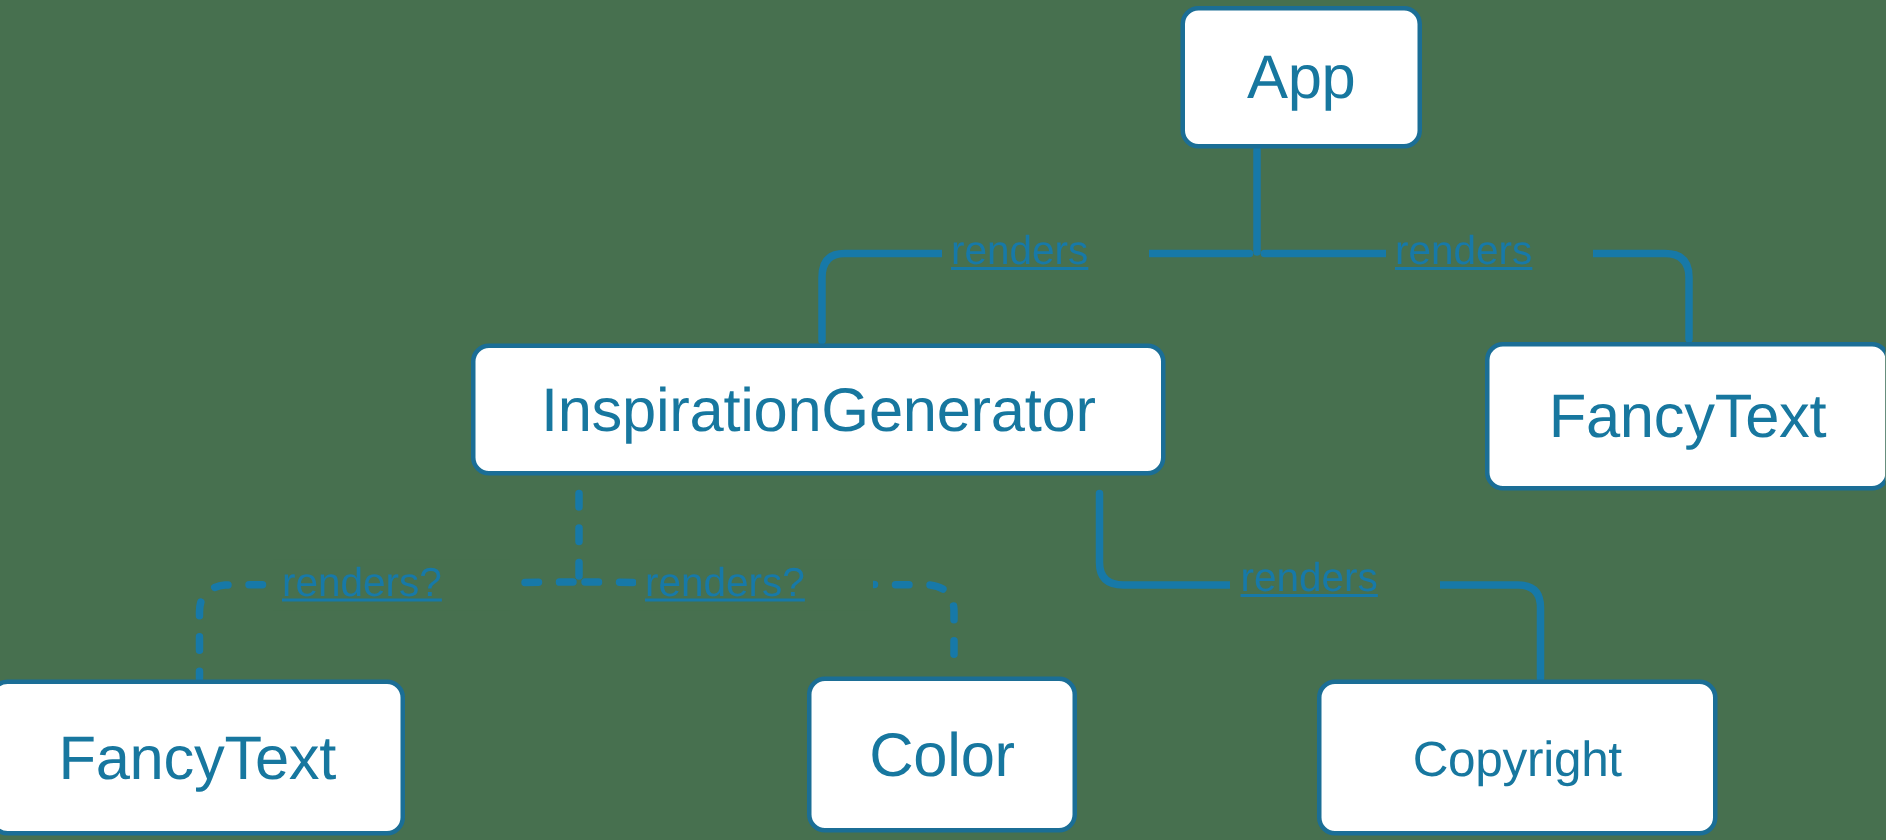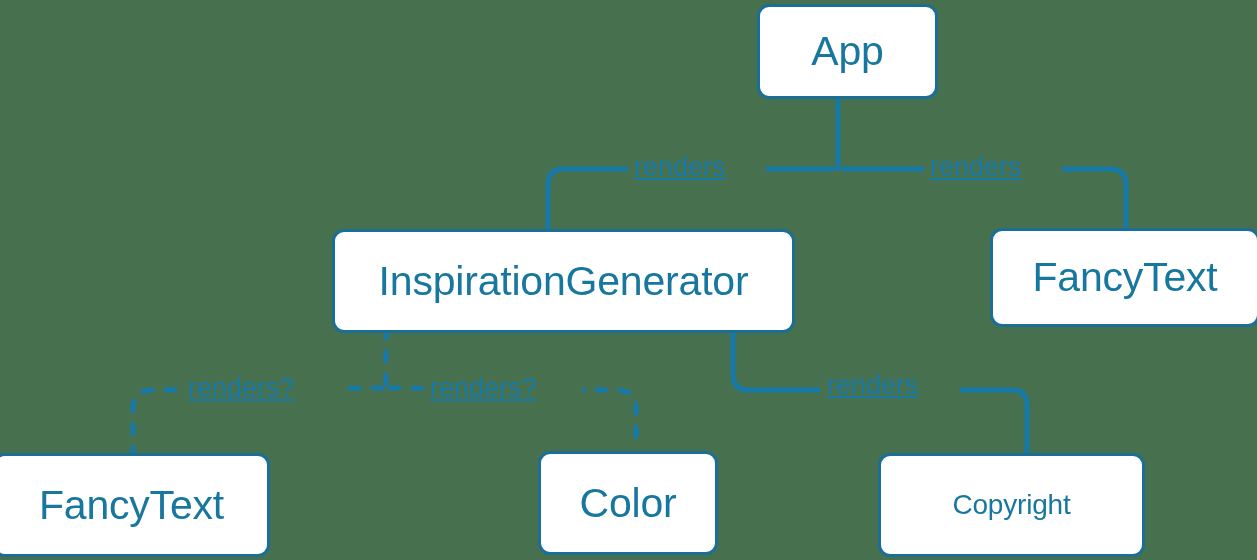--- a/index.html
+++ b/index.html
@@ -35,33 +35,33 @@
     justify-content: center;
     z-index: 3;
   }
   .node-label {
     color: #17779f;
     font-size: 39px;
     line-height: 1;
     white-space: nowrap;
     letter-spacing: -0.2px;
   }
-  .node-app        { left: 757px;  top: 4px;   width: 181px; height: 95px; }
-  .node-inspgen    { left: 332px;  top: 229px; width: 463px; height: 104px; }
+  .node-app        { left: 787px;  top: 4px;   width: 161px; height: 95px; }
+  .node-inspgen    { left: 314px;  top: 229px; width: 463px; height: 88px; }
   .node-fancy-top  { left: 990px;  top: 228px; width: 270px; height: 99px; }
   .node-fancy-bot  { left: -7px;   top: 453px; width: 277px; height: 104px; }
   .node-color      { left: 538px;  top: 451px; width: 180px; height: 104px; }
   .node-copyright  { left: 878px;  top: 453px; width: 267px; height: 104px; }
 
   .node-app .node-label       { font-size: 41px; }
   .node-inspgen .node-label   { font-size: 41px; }
   .node-fancy-top .node-label { font-size: 41px; }
   .node-fancy-bot .node-label { font-size: 41px; }
   .node-color .node-label     { font-size: 41px; }
-  .node-copyright .node-label { font-size: 28px; }
+  .node-copyright .node-label { font-size: 33px; }
 
   .edge-label {
     position: absolute;
     color: #1779a8;
     font-size: 27px;
     line-height: 1;
     white-space: nowrap;
     z-index: 4;
     text-decoration: underline;
   }

